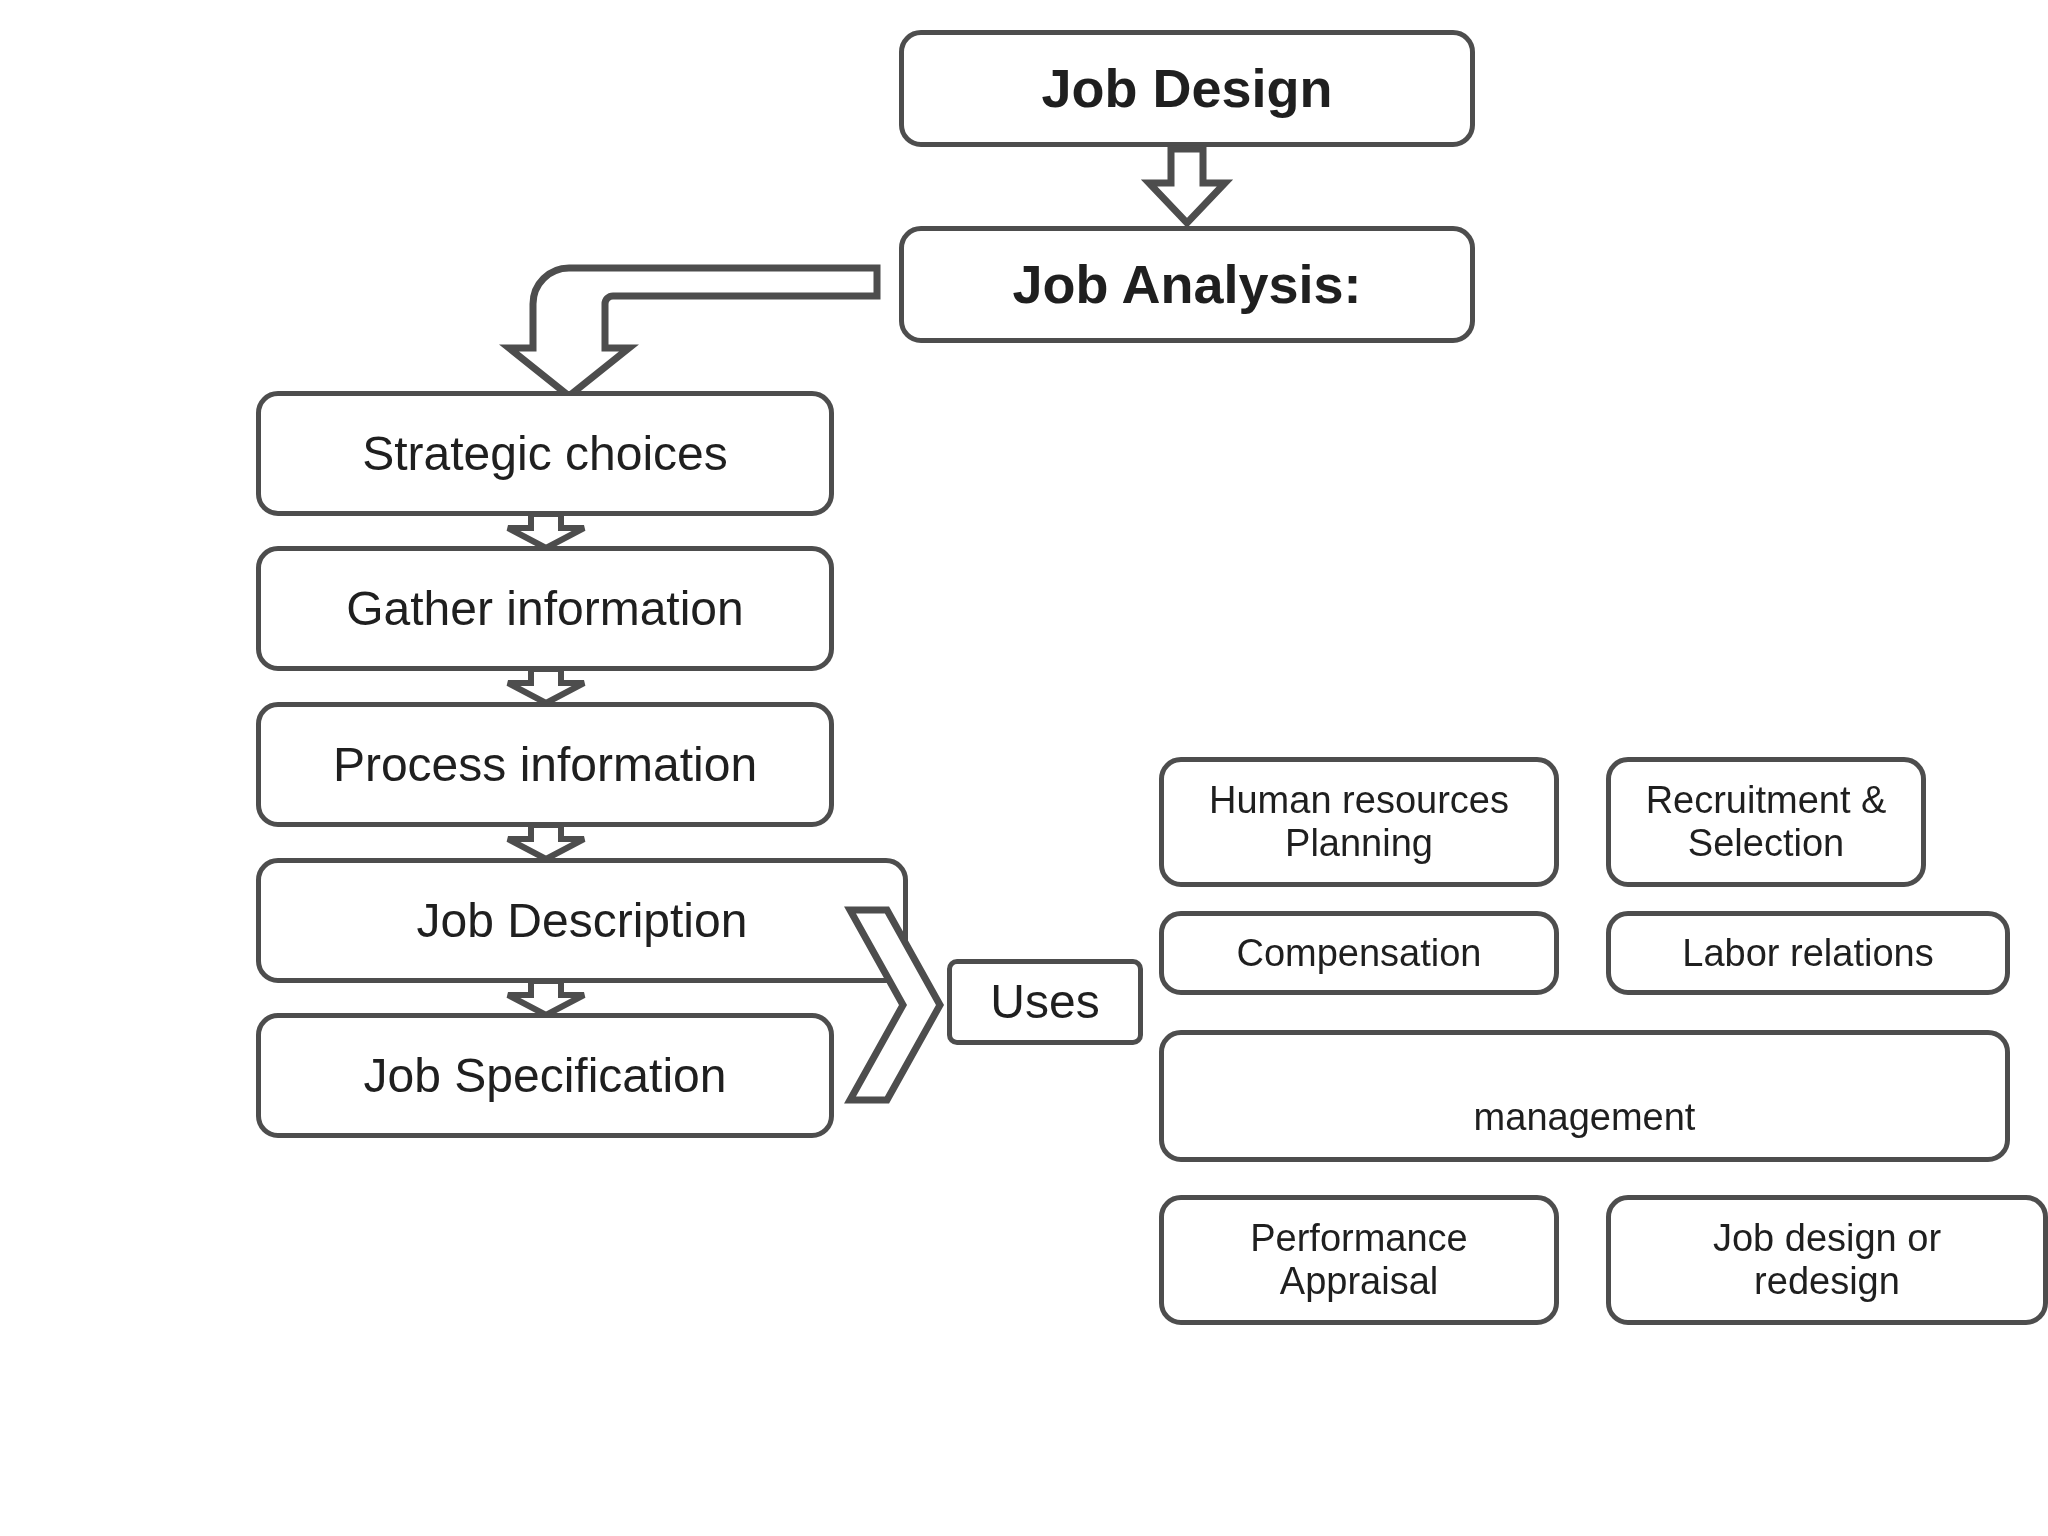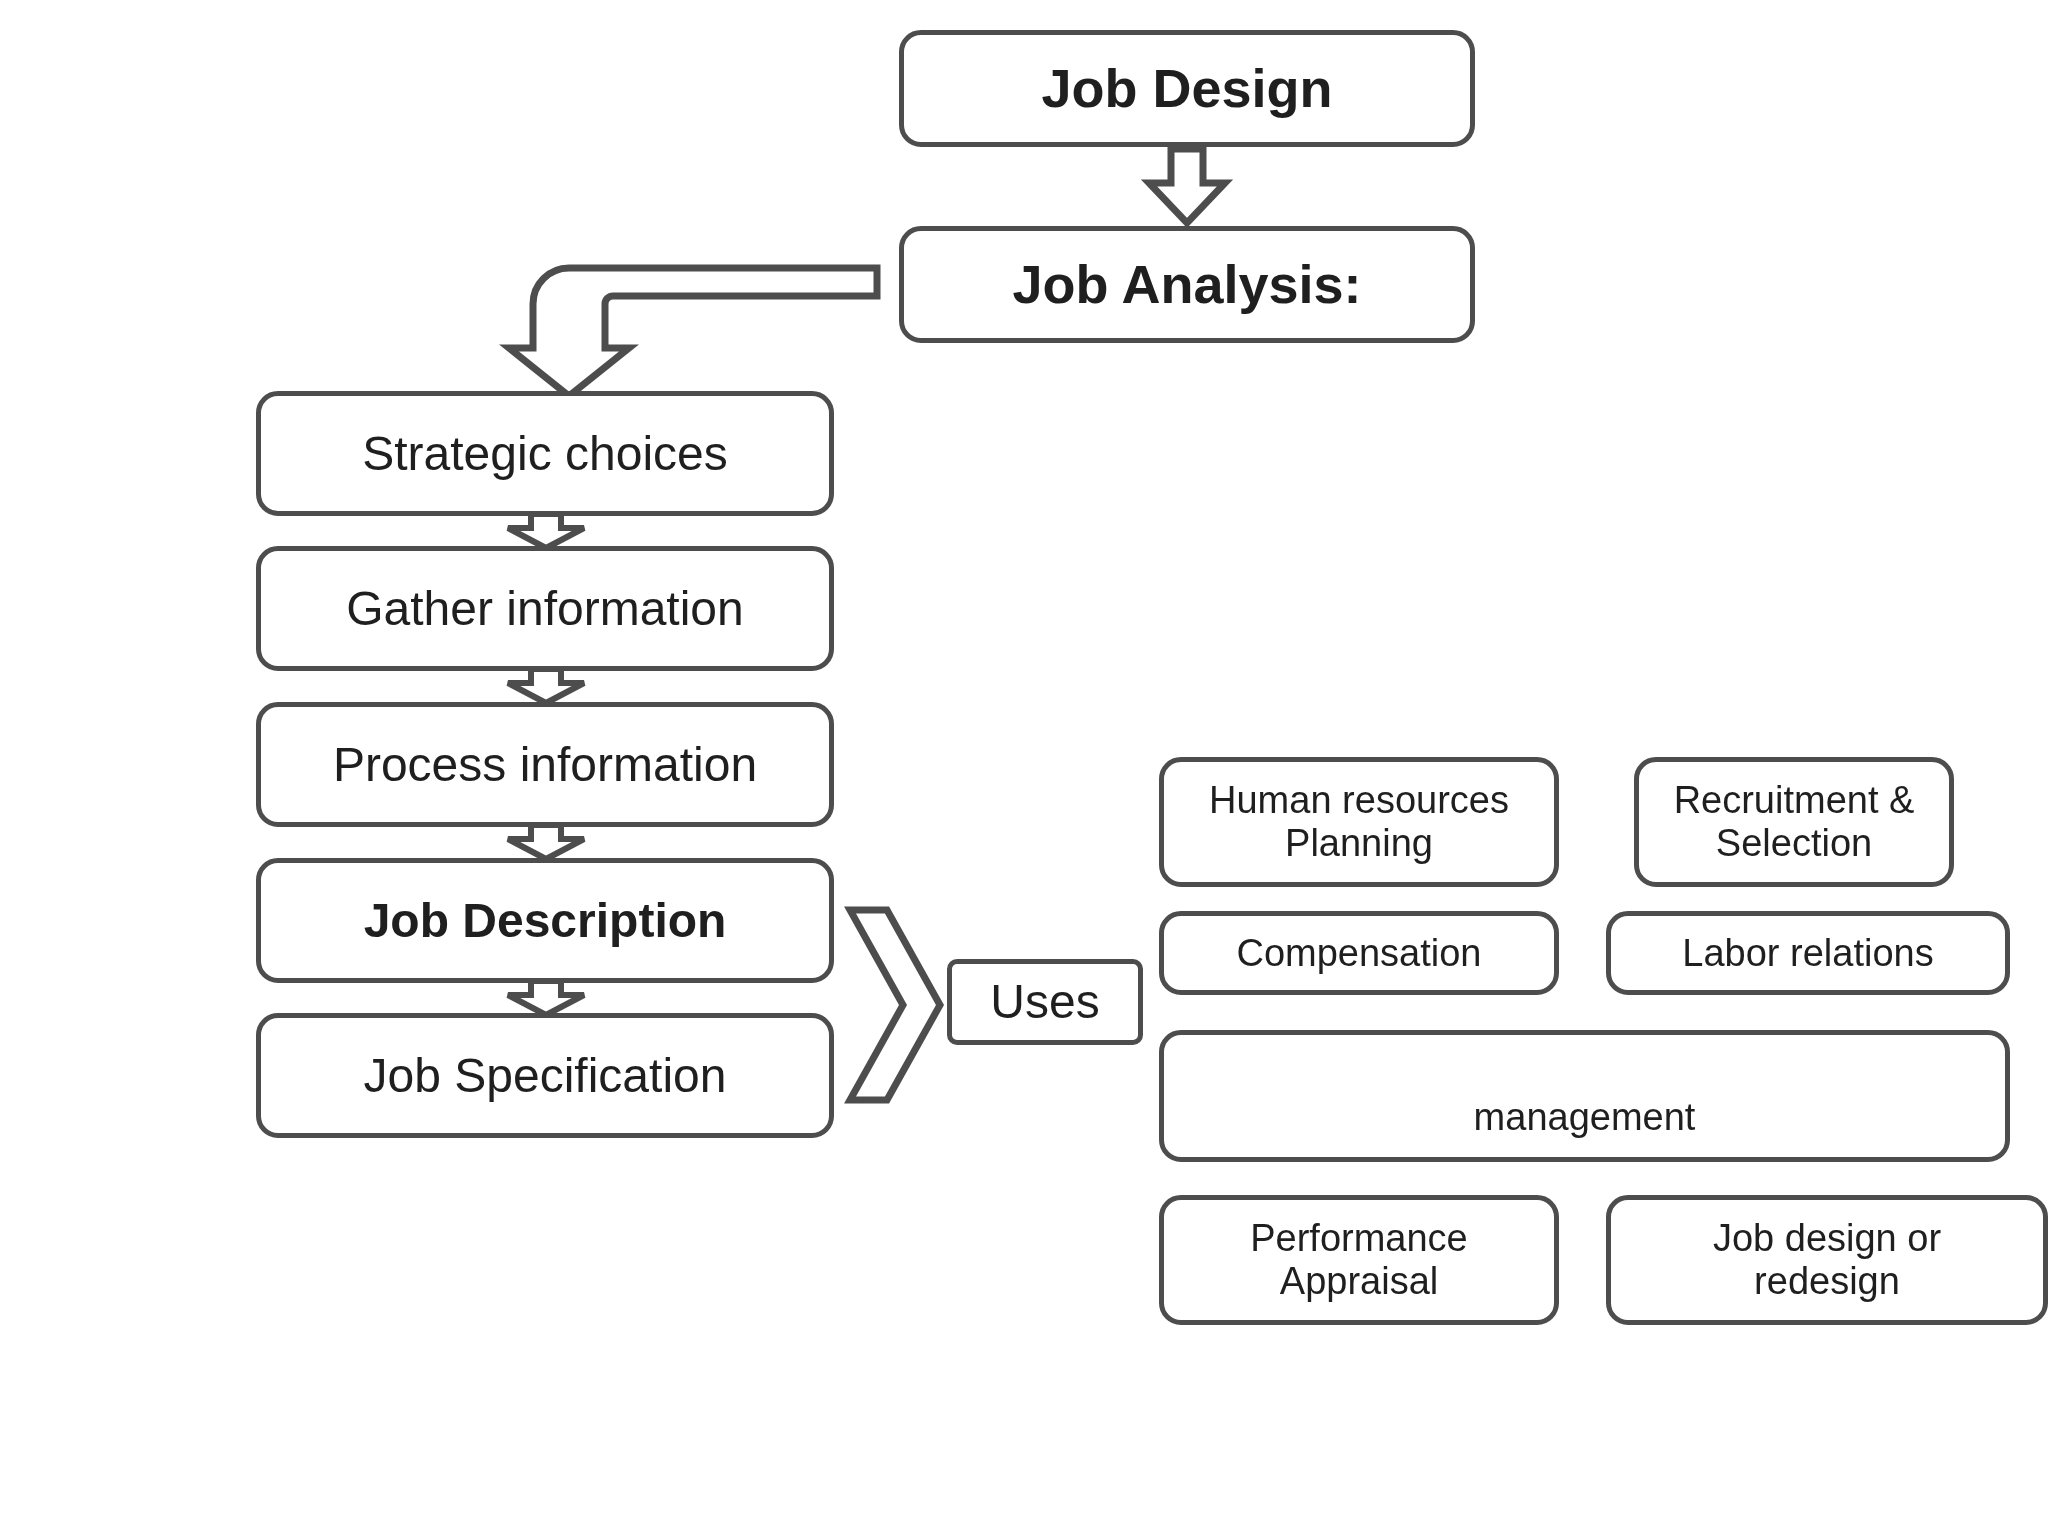--- a/index.html
+++ b/index.html
@@ -37,29 +37,29 @@
     width: 100%;
   }
   
   #job-design        { left: 899px; top: 30px;  width: 576px; height: 117px; font-size: 54px; }
   #job-analysis      { left: 899px; top: 226px; width: 576px; height: 117px; font-size: 54px; }
 
   
   #strategic-choices   { left: 256px; top: 391px;  width: 578px; height: 125px; font-size: 48px; }
   #gather-information  { left: 256px; top: 546px;  width: 578px; height: 125px; font-size: 48px; }
   #process-information { left: 256px; top: 702px;  width: 578px; height: 125px; font-size: 48px; }
-  #job-description     { left: 256px; top: 858px;  width: 578px; height: 125px; font-size: 48px; font-weight: bold; }
+  #job-description     { left: 256px; top: 858px;  width: 652px; height: 125px; font-size: 48px; }
   #job-specification   { left: 256px; top: 1013px; width: 578px; height: 125px; font-size: 48px; justify-content: center; }
 
   
   #uses-box { left: 947px; top: 959px; width: 196px; height: 86px; font-size: 48px; border-width: 5px; border-radius: 10px; }
 
   
   #use-hr-planning   { left: 1159px; top: 757px;  width: 400px; height: 130px; font-size: 38px; }
-  #use-recruitment   { left: 1606px; top: 757px;  width: 320px; height: 130px; font-size: 38px; margin-left: 28px; }
+  #use-recruitment   { left: 1606px; top: 757px;  width: 320px; height: 130px; font-size: 38px; }
   #use-compensation  { left: 1159px; top: 911px;  width: 400px; height: 84px;  font-size: 38px; }
   #use-labor         { left: 1606px; top: 911px;  width: 404px; height: 84px;  font-size: 38px; }
   #use-training      { left: 1159px; top: 1030px; width: 851px; height: 132px; font-size: 38px; }
   #use-performance   { left: 1159px; top: 1195px; width: 400px; height: 130px; font-size: 38px; }
   #use-job-redesign  { left: 1606px; top: 1195px; width: 442px; height: 130px; font-size: 38px; }
 
   
   .connector {
     position: absolute;
     overflow: visible;

